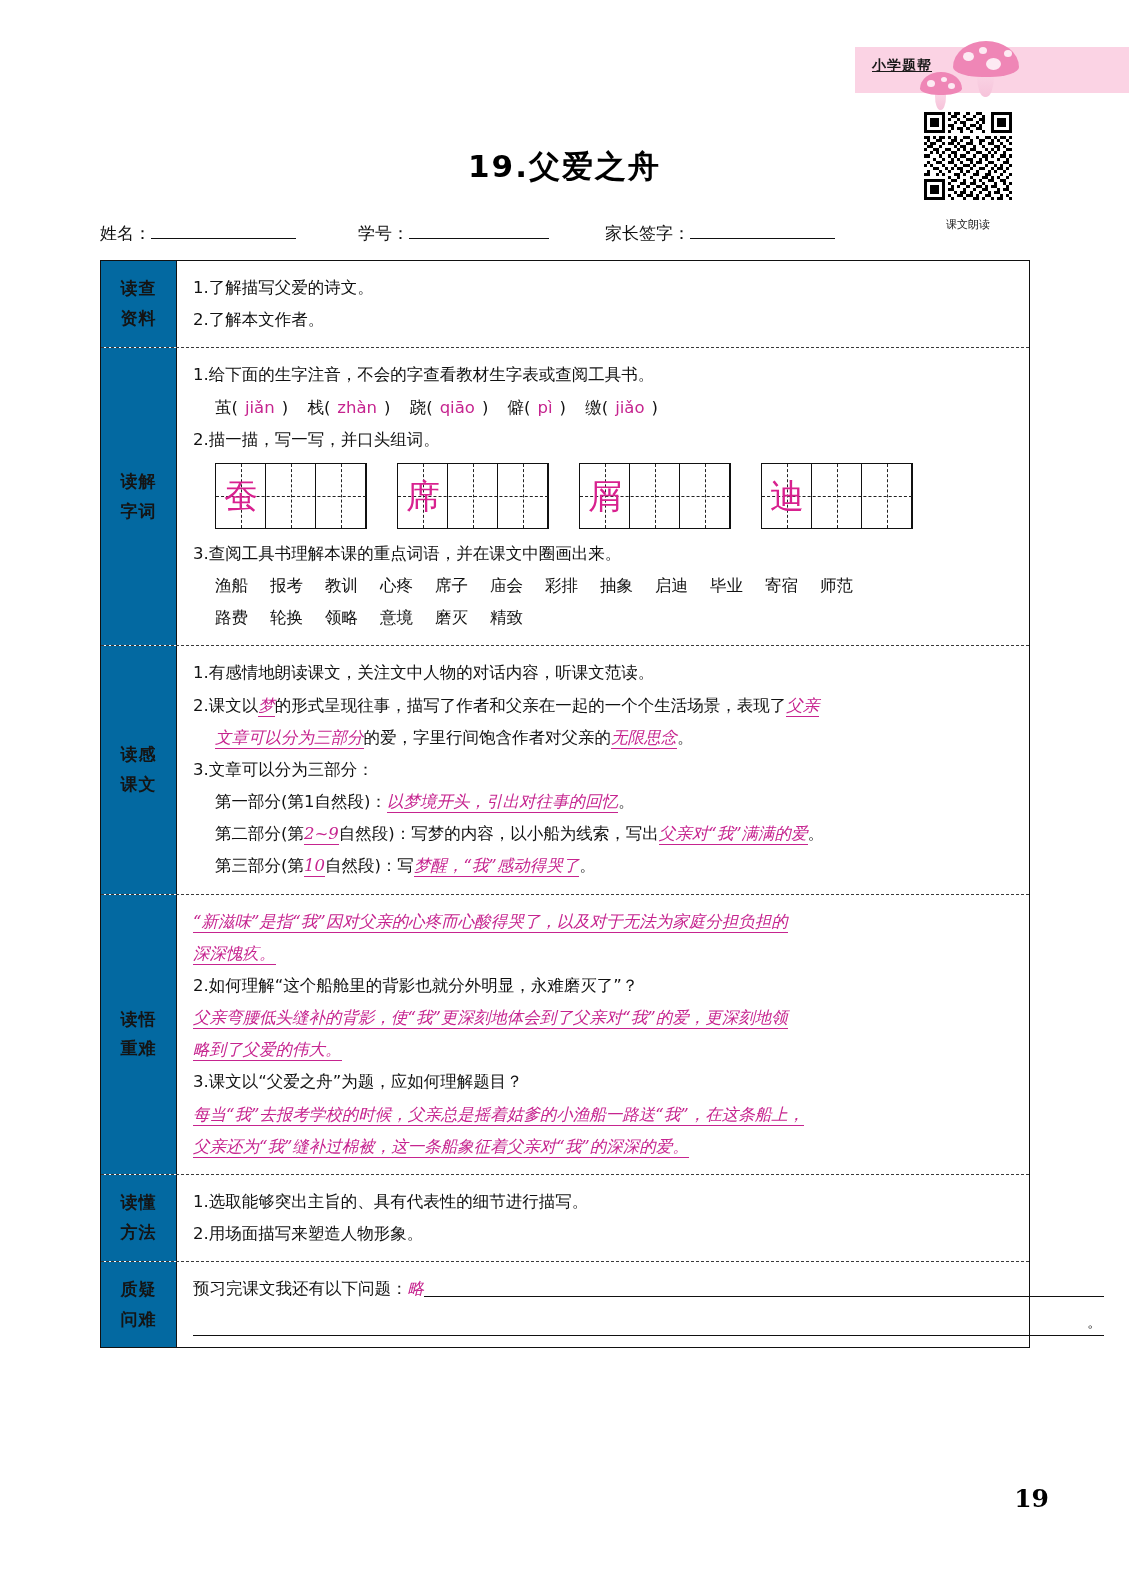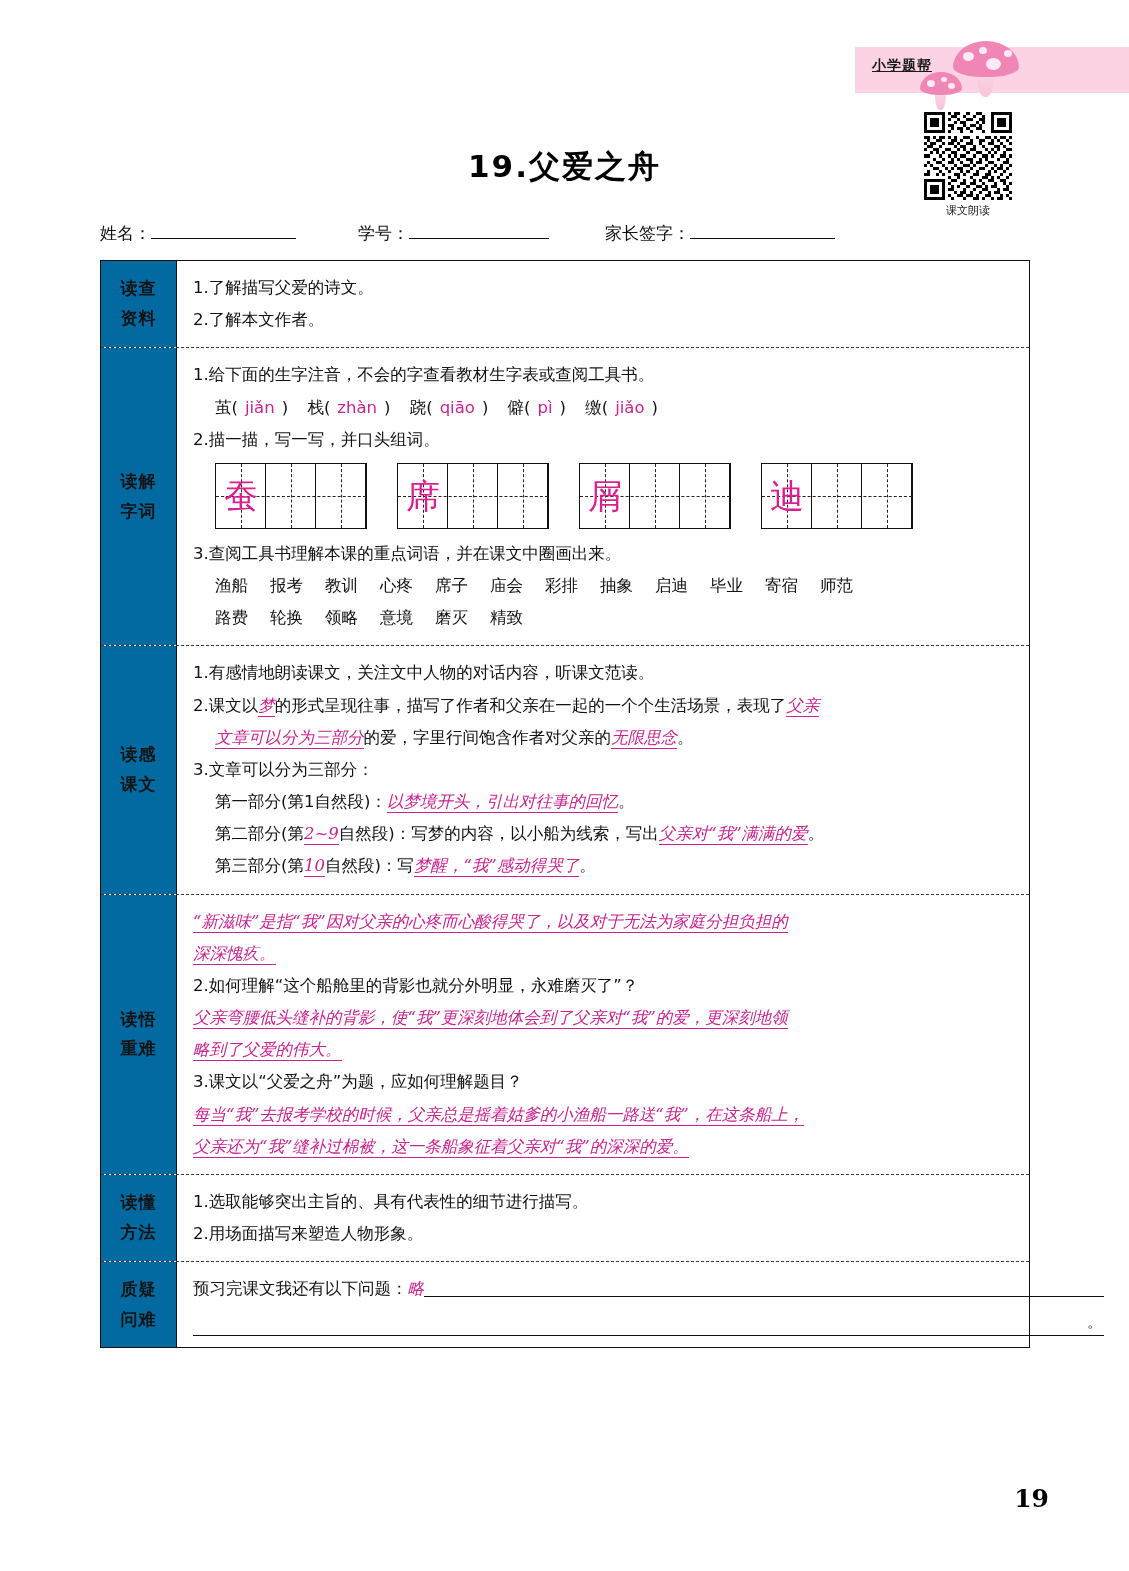--- a/index.html
+++ b/index.html
@@ -63,21 +63,21 @@
     width: 96px;
     text-align: center;
   }
   .qr {
     width: 88px;
     height: 88px;
     margin: 0 auto;
     display: block;
   }
   .qr-caption {
-    margin-top: 3px;
+    margin-top: 17px;
     font-size: 11px;
     color: #1a1a1a;
     font-family: "DejaVu Sans", sans-serif;
   }
 
   
   .page-title {
     position: absolute;
     left: 0;
     top: 146px;

